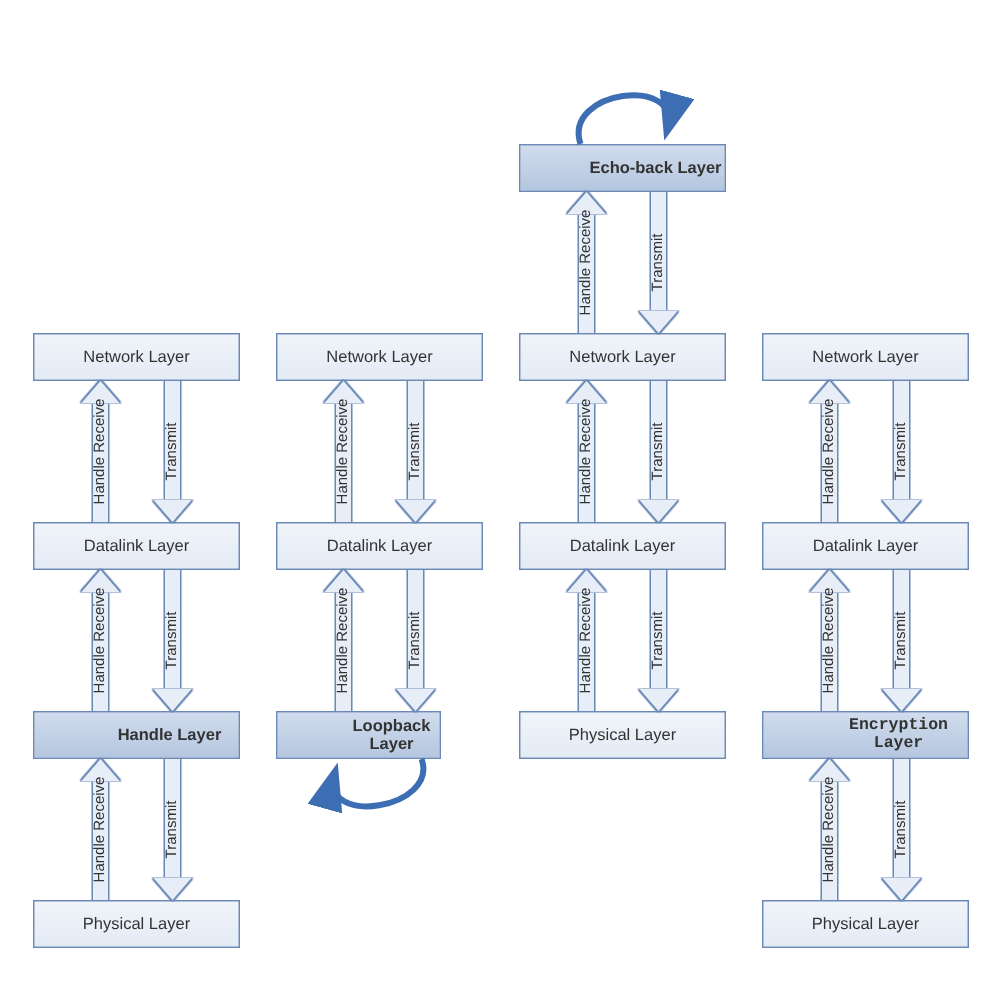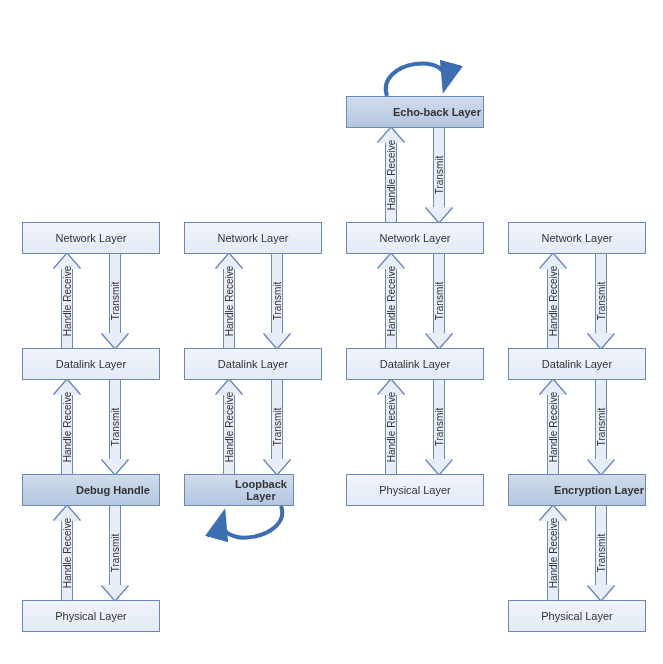--- a/index.html
+++ b/index.html
@@ -83,21 +83,21 @@
   .gap { width: 26px; }
 
   svg.loop { position: absolute; overflow: visible; }
 </style>
 </head>
 <body>
 
 <div id="root">
     <div class="layer-box" style="left: 22px; top: 222px; width: 138px;">Network Layer</div>
     <div class="layer-box" style="left: 22px; top: 348px; width: 138px;">Datalink Layer</div>
-    <div class="layer-box highlight" style="left: 22px; top: 474px; width: 138px;">Debug Handle</div>
+    <div class="layer-box highlight" style="left: 22px; top: 474px; width: 138px;">Handle Layer</div>
     <div class="layer-box" style="left: 22px; top: 600px; width: 138px;">Physical Layer</div>
     <div class="arrow-pair" style="left: 56px; top: 254px; width: 70px; height: 94px;">
       <div class="arrow up">
         <div class="shaft"></div>
         <div class="head"></div>
         <div class="label">Handle Receive</div>
       </div>
       <div class="gap"></div>
       <div class="arrow down">
         <div class="shaft"></div>
@@ -214,21 +214,21 @@
     <svg class="loop" width="100" height="60" style="left: 365px; top: 38px;">
       <defs>
         <marker id="ah2" markerWidth="10" markerHeight="10" refX="6" refY="3" orient="auto">
           <path d="M0,0 L8,3 L0,6 Z" fill="#3d6db3"></path>
         </marker>
       </defs>
       <path d="M 22 58 C 10 22, 90 12, 80 48" fill="none" stroke="#3d6db3" stroke-width="4" marker-end="url(#ah2)"></path>
     </svg>
     <div class="layer-box" style="left: 508px; top: 222px; width: 138px;">Network Layer</div>
     <div class="layer-box" style="left: 508px; top: 348px; width: 138px;">Datalink Layer</div>
-    <div class="layer-box highlight" style="left: 508px; top: 474px; width: 138px;">Encryption Layer</div>
+    <div class="layer-box highlight" style="left: 508px; top: 474px; width: 138px; font-family: Liberation Mono, monospace;">Encryption Layer</div>
     <div class="layer-box" style="left: 508px; top: 600px; width: 138px;">Physical Layer</div>
     <div class="arrow-pair" style="left: 542px; top: 254px; width: 70px; height: 94px;">
       <div class="arrow up">
         <div class="shaft"></div>
         <div class="head"></div>
         <div class="label">Handle Receive</div>
       </div>
       <div class="gap"></div>
       <div class="arrow down">
         <div class="shaft"></div>

